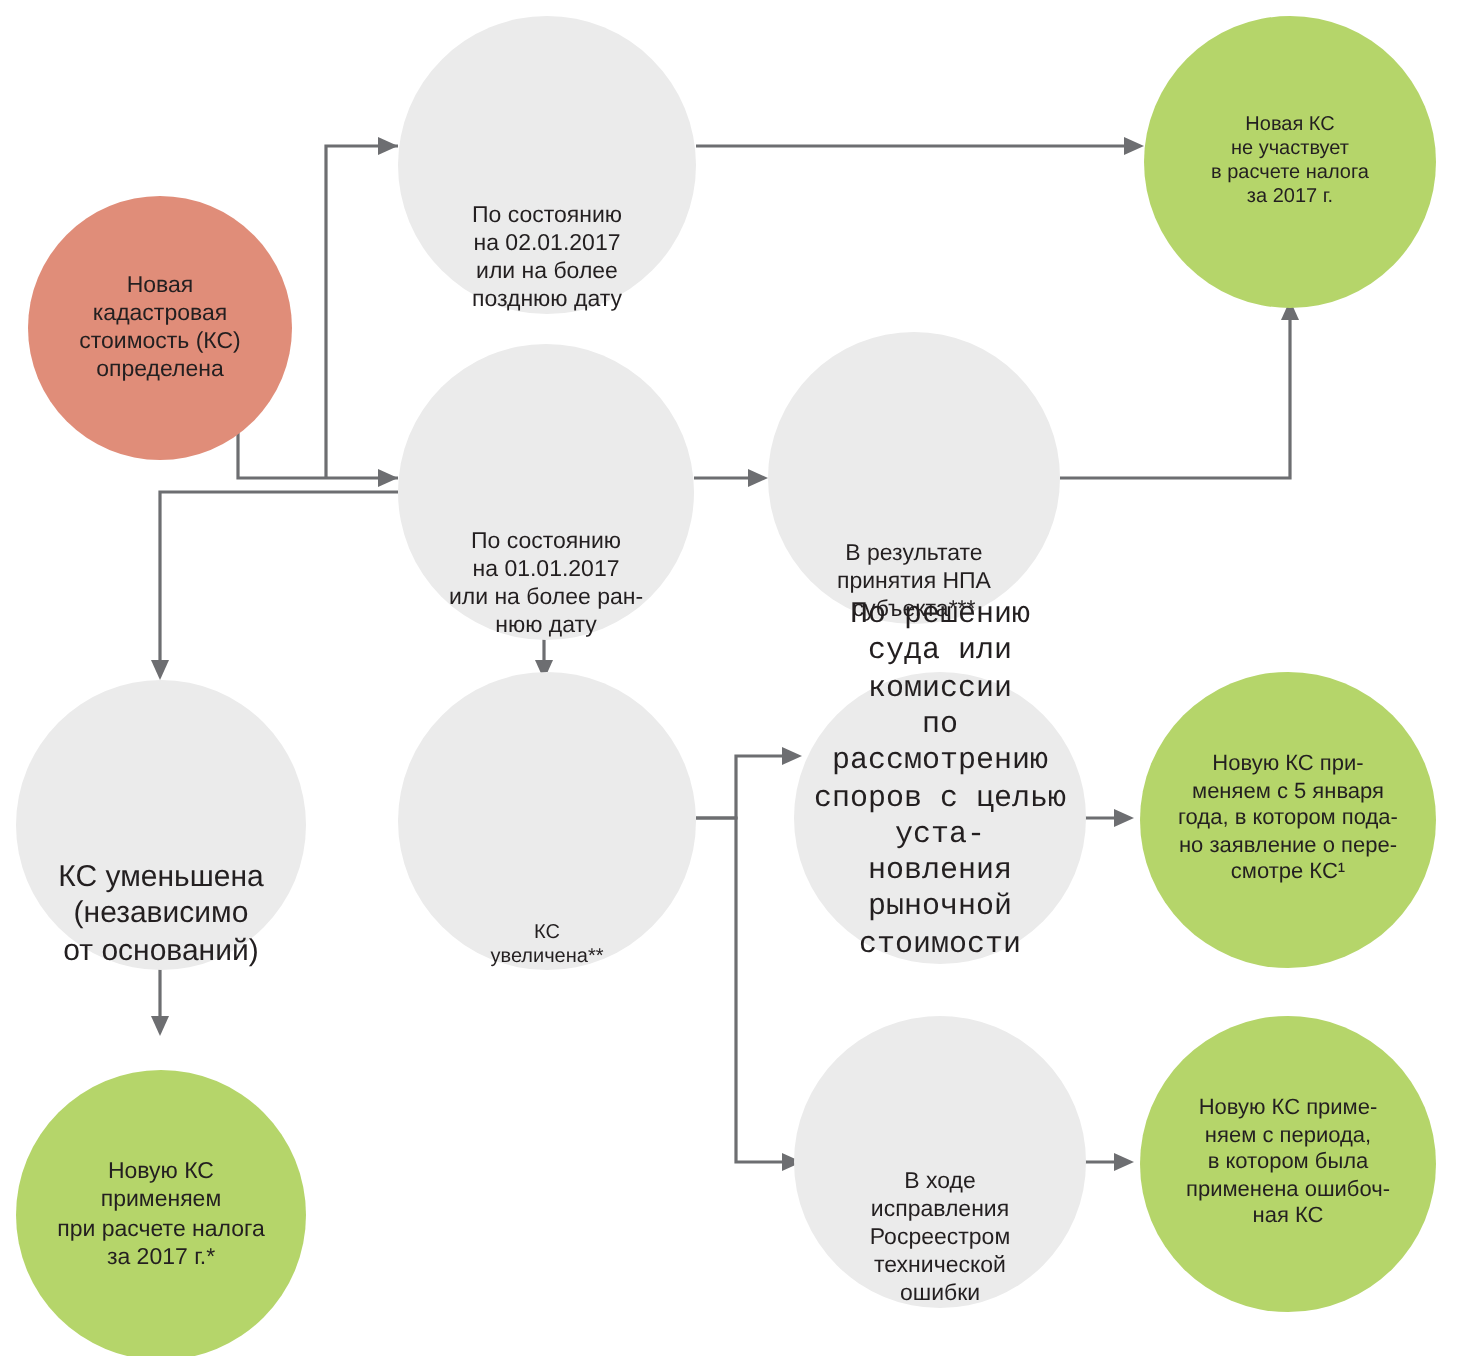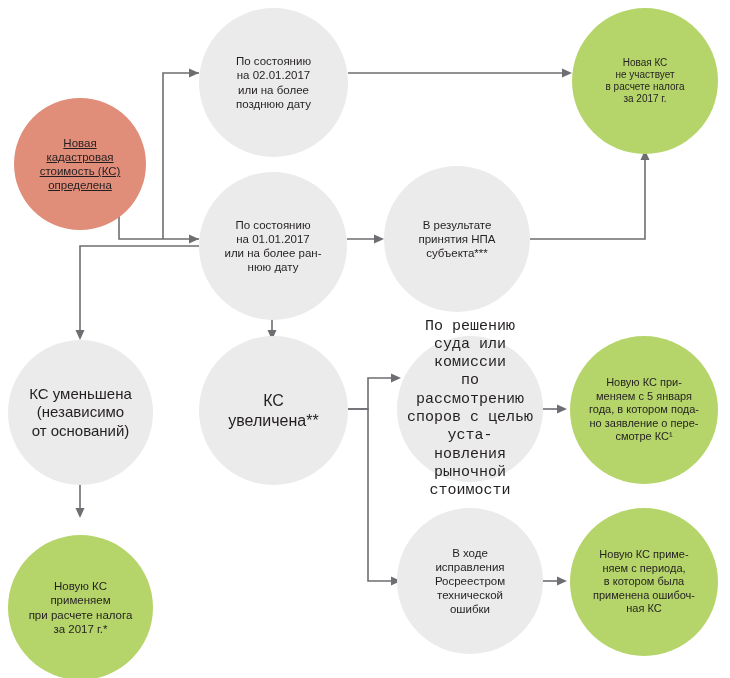--- a/index.html
+++ b/index.html
@@ -27,21 +27,21 @@
     box-sizing: border-box;
     color: #231f20;
   }
   .node .label {
     display: block;
     line-height: 1.22;
     padding: 0 6px;
     white-space: pre-line;
   }
   .n-salmon { background: #e08d79; }
-  .n-gray   { background: #ebebeb; }
+  .n-gray   { background: #ebebeb; align-items: flex-end; }
   .n-green  { background: #b5d56a; }
 
   svg.edges {
     position: absolute;
     left: 0;
     top: 0;
     width: 730px;
     height: 678px;
     pointer-events: none;
   }
@@ -93,21 +93,21 @@
     <path d="M348,409 L368,409 L368,581 L396,581"></path>
     <polygon points="401,581 391,576.5 391,585.5"></polygon>
 
     <path d="M535,409 L562,409"></path>
     <polygon points="567,409 557,404.5 557,413.5"></polygon>
 
     <path d="M535,581 L562,581"></path>
     <polygon points="567,581 557,576.5 557,585.5"></polygon>
   </svg>
 
-  <div class="node n-salmon" style="left:14px; top:98px; width:132px; height:132px; font-size:11.5px;text-decoration:underline;">
+  <div class="node n-salmon" style="left:14px; top:98px; width:132px; height:132px; font-size:11.5px;">
     <span class="label">Новая
 кадастровая
 стоимость (КС)
 определена</span>
   </div>
 
   <div class="node n-gray" style="left:199px; top:8px; width:149px; height:149px; font-size:11.5px;">
     <span class="label">По состоянию
 на 02.01.2017
 или на более
@@ -133,21 +133,21 @@
 принятия НПА
 субъекта***</span>
   </div>
 
   <div class="node n-gray" style="left:8px; top:340px; width:145px; height:145px; font-size:15px;">
     <span class="label">КС уменьшена
 (независимо
 от оснований)</span>
   </div>
 
-  <div class="node n-gray" style="left:199px; top:336px; width:149px; height:149px; font-size:16px;">
+  <div class="node n-gray" style="left:199px; top:336px; width:149px; height:149px; font-size:10px;">
     <span class="label">КС
 увеличена**</span>
   </div>
 
   <div class="node n-gray" style="left:397px; top:336px; width:146px; height:146px; font-size:15px;font-family:Liberation Mono, monospace;">
     <span class="label">По решению
 суда или комиссии
 по рассмотрению
 споров с целью уста-
 новления рыночной

